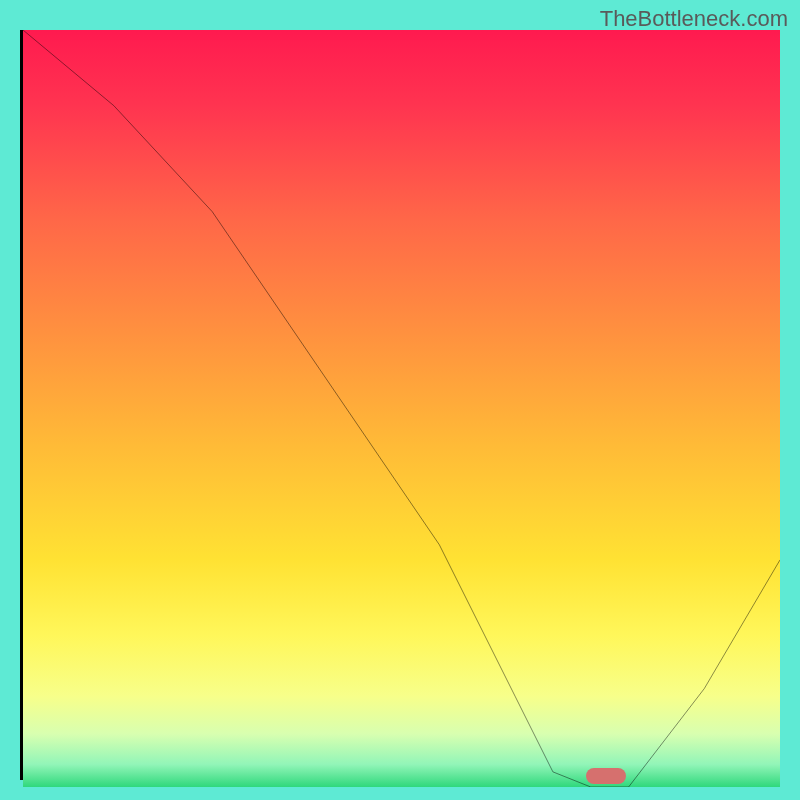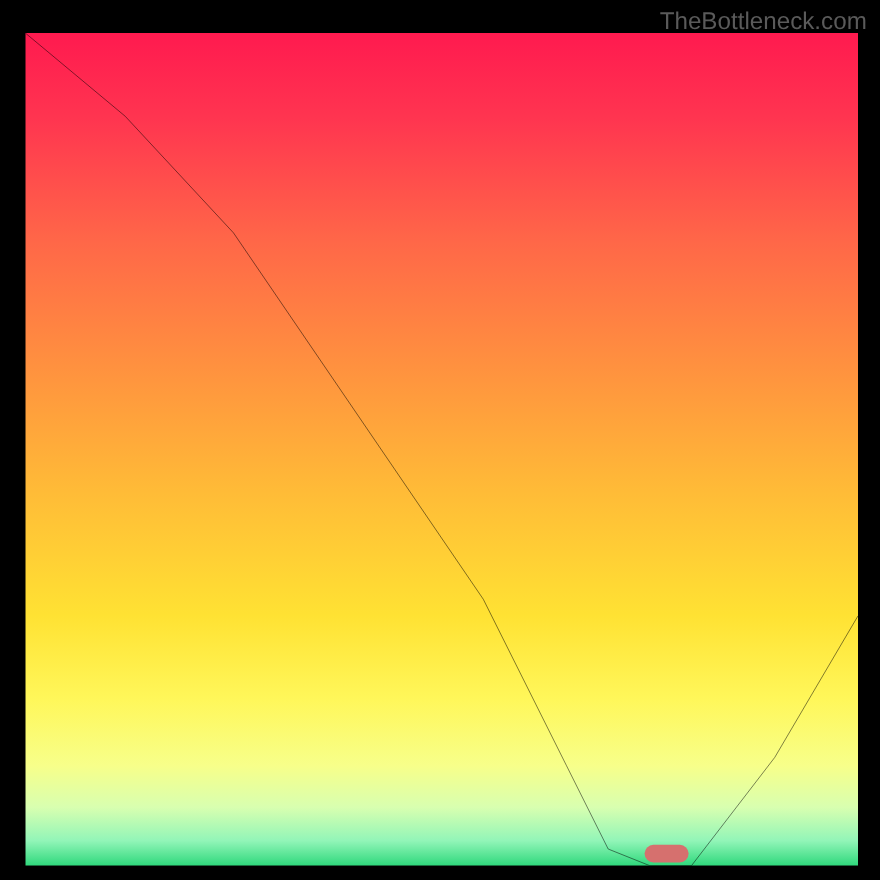--- a/index.html
+++ b/index.html
@@ -7,21 +7,21 @@
     padding: 0;
     width: 800px;
     height: 800px;
     overflow: hidden;
     font-family: Arial, Helvetica, sans-serif;
   }
   .chart-container {
     position: relative;
     width: 800px;
     height: 800px;
-    background: #000000;
+    background: #5eead4;
   }
   .watermark {
     position: absolute;
     top: 6px;
     right: 12px;
     font-size: 22px;
     font-weight: 500;
     color: #5a5a5a;
     z-index: 6;
   }

